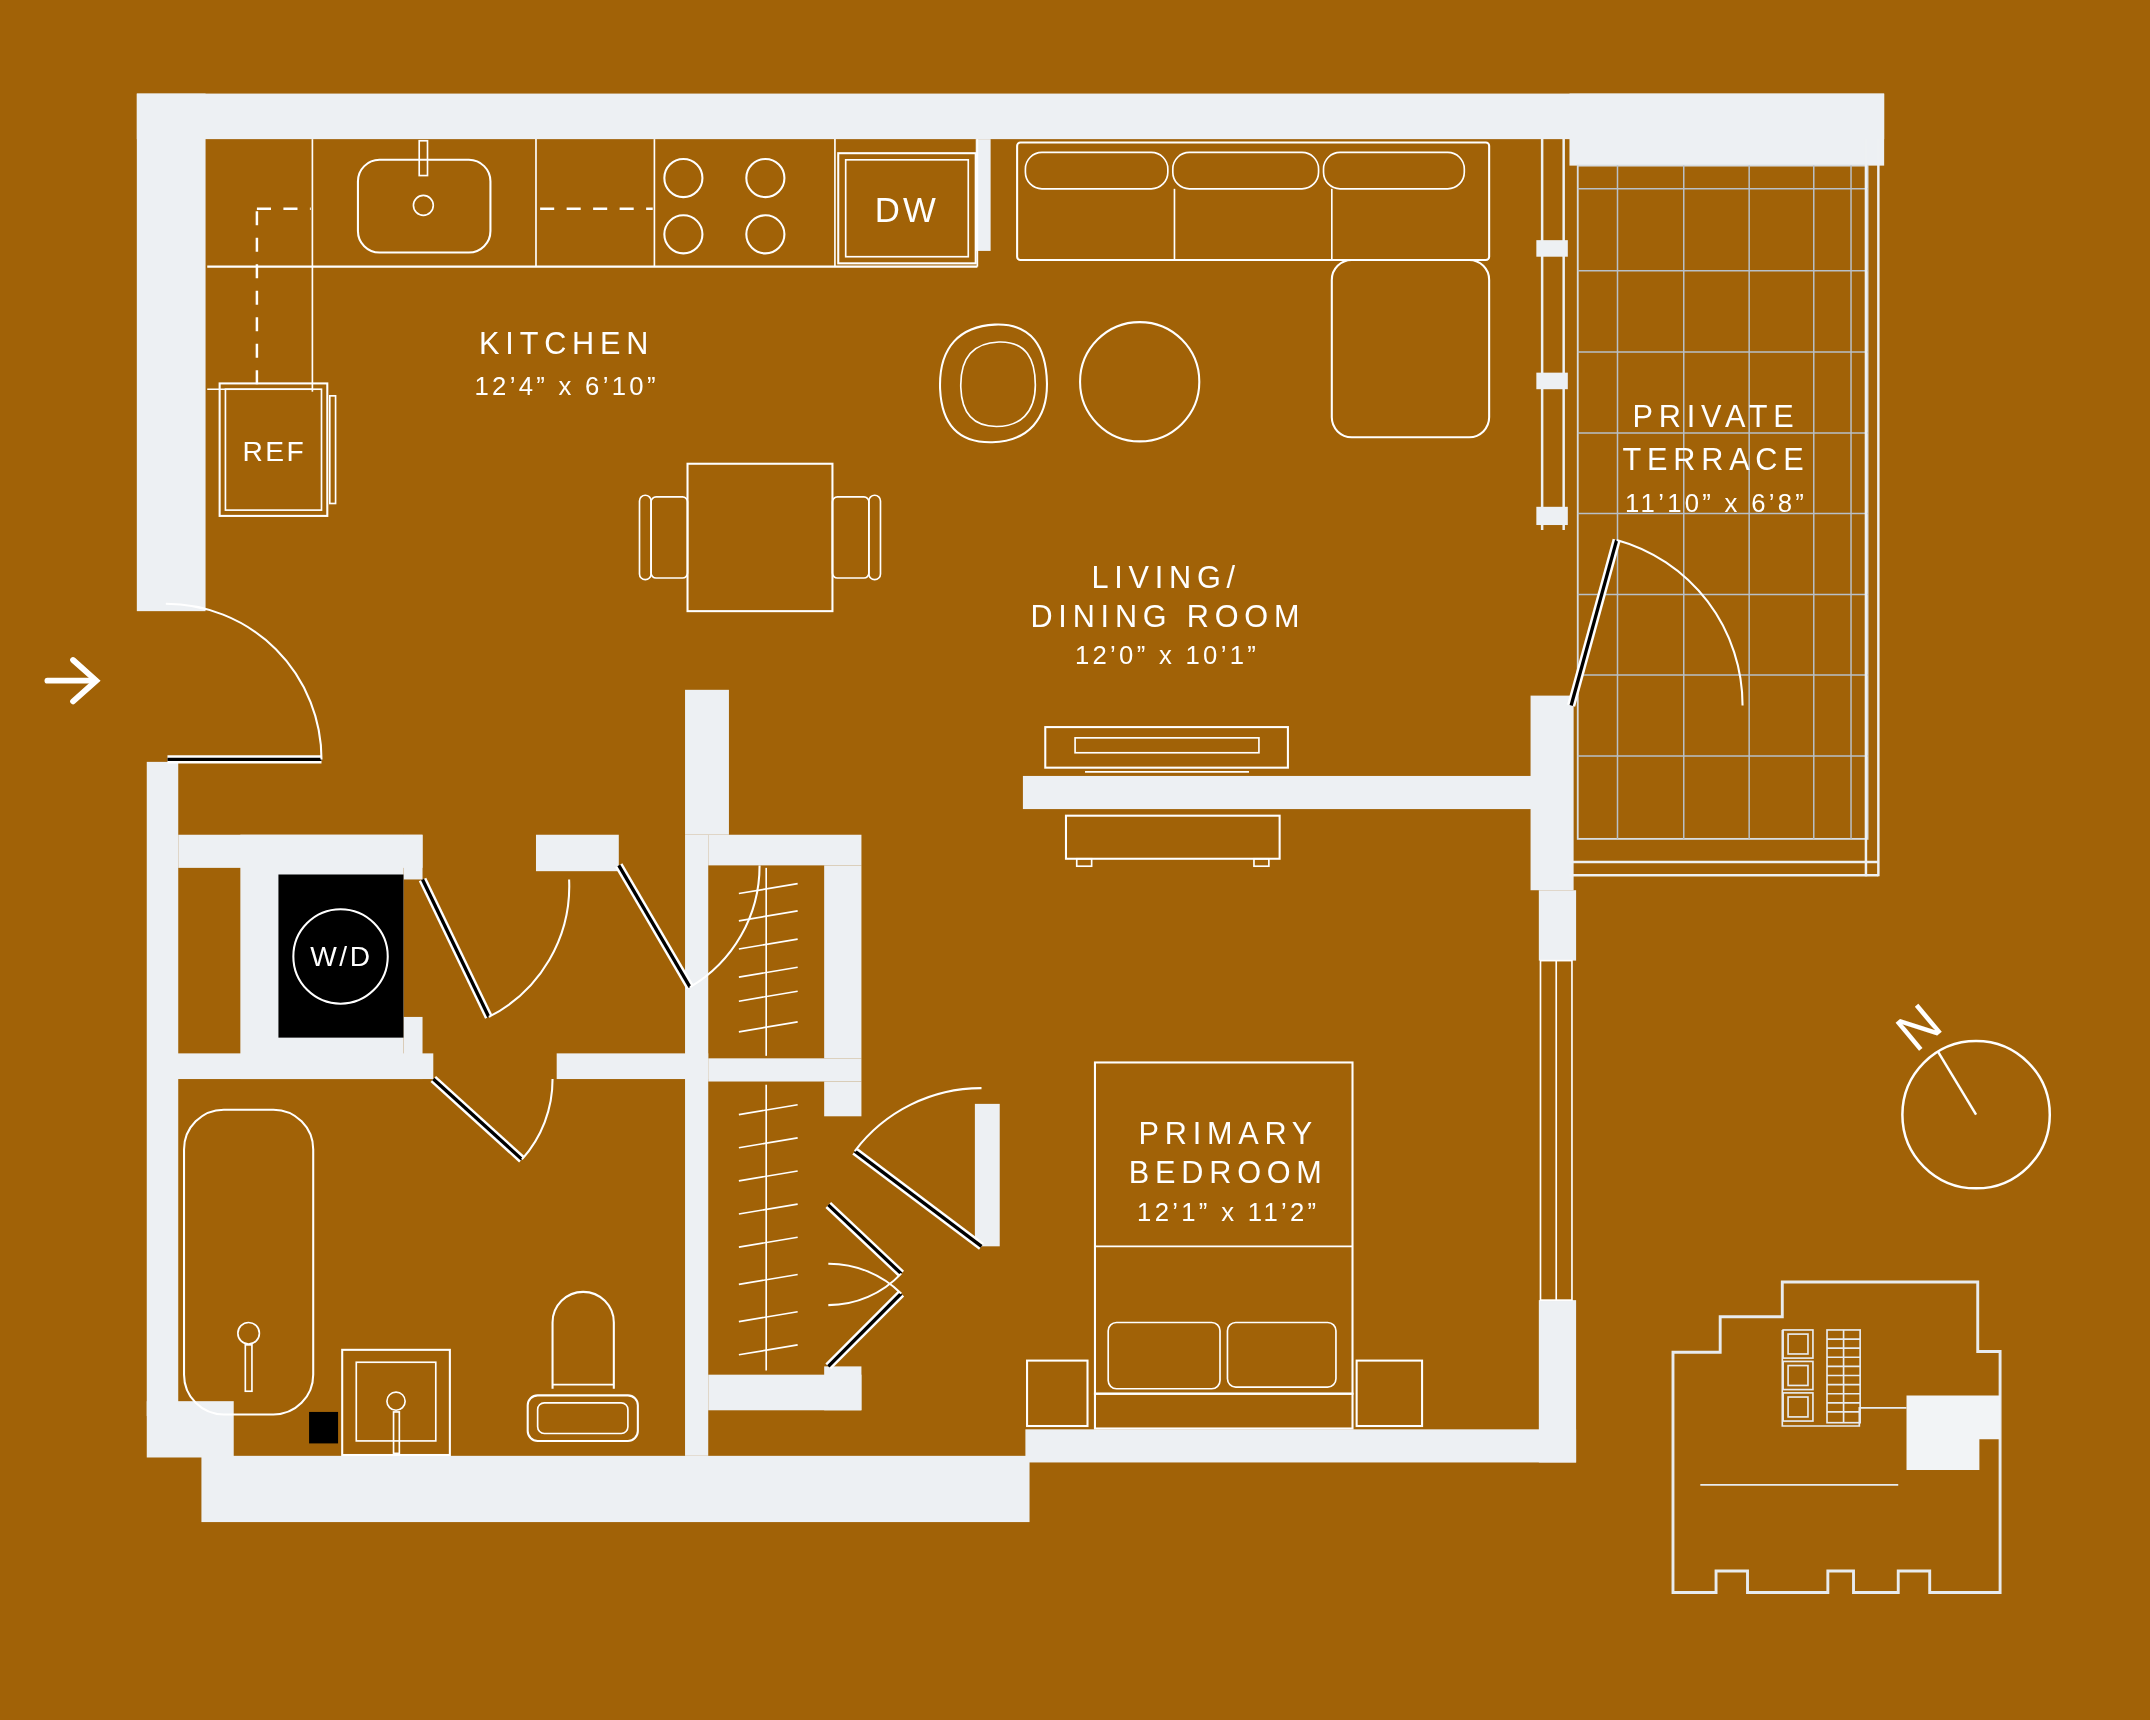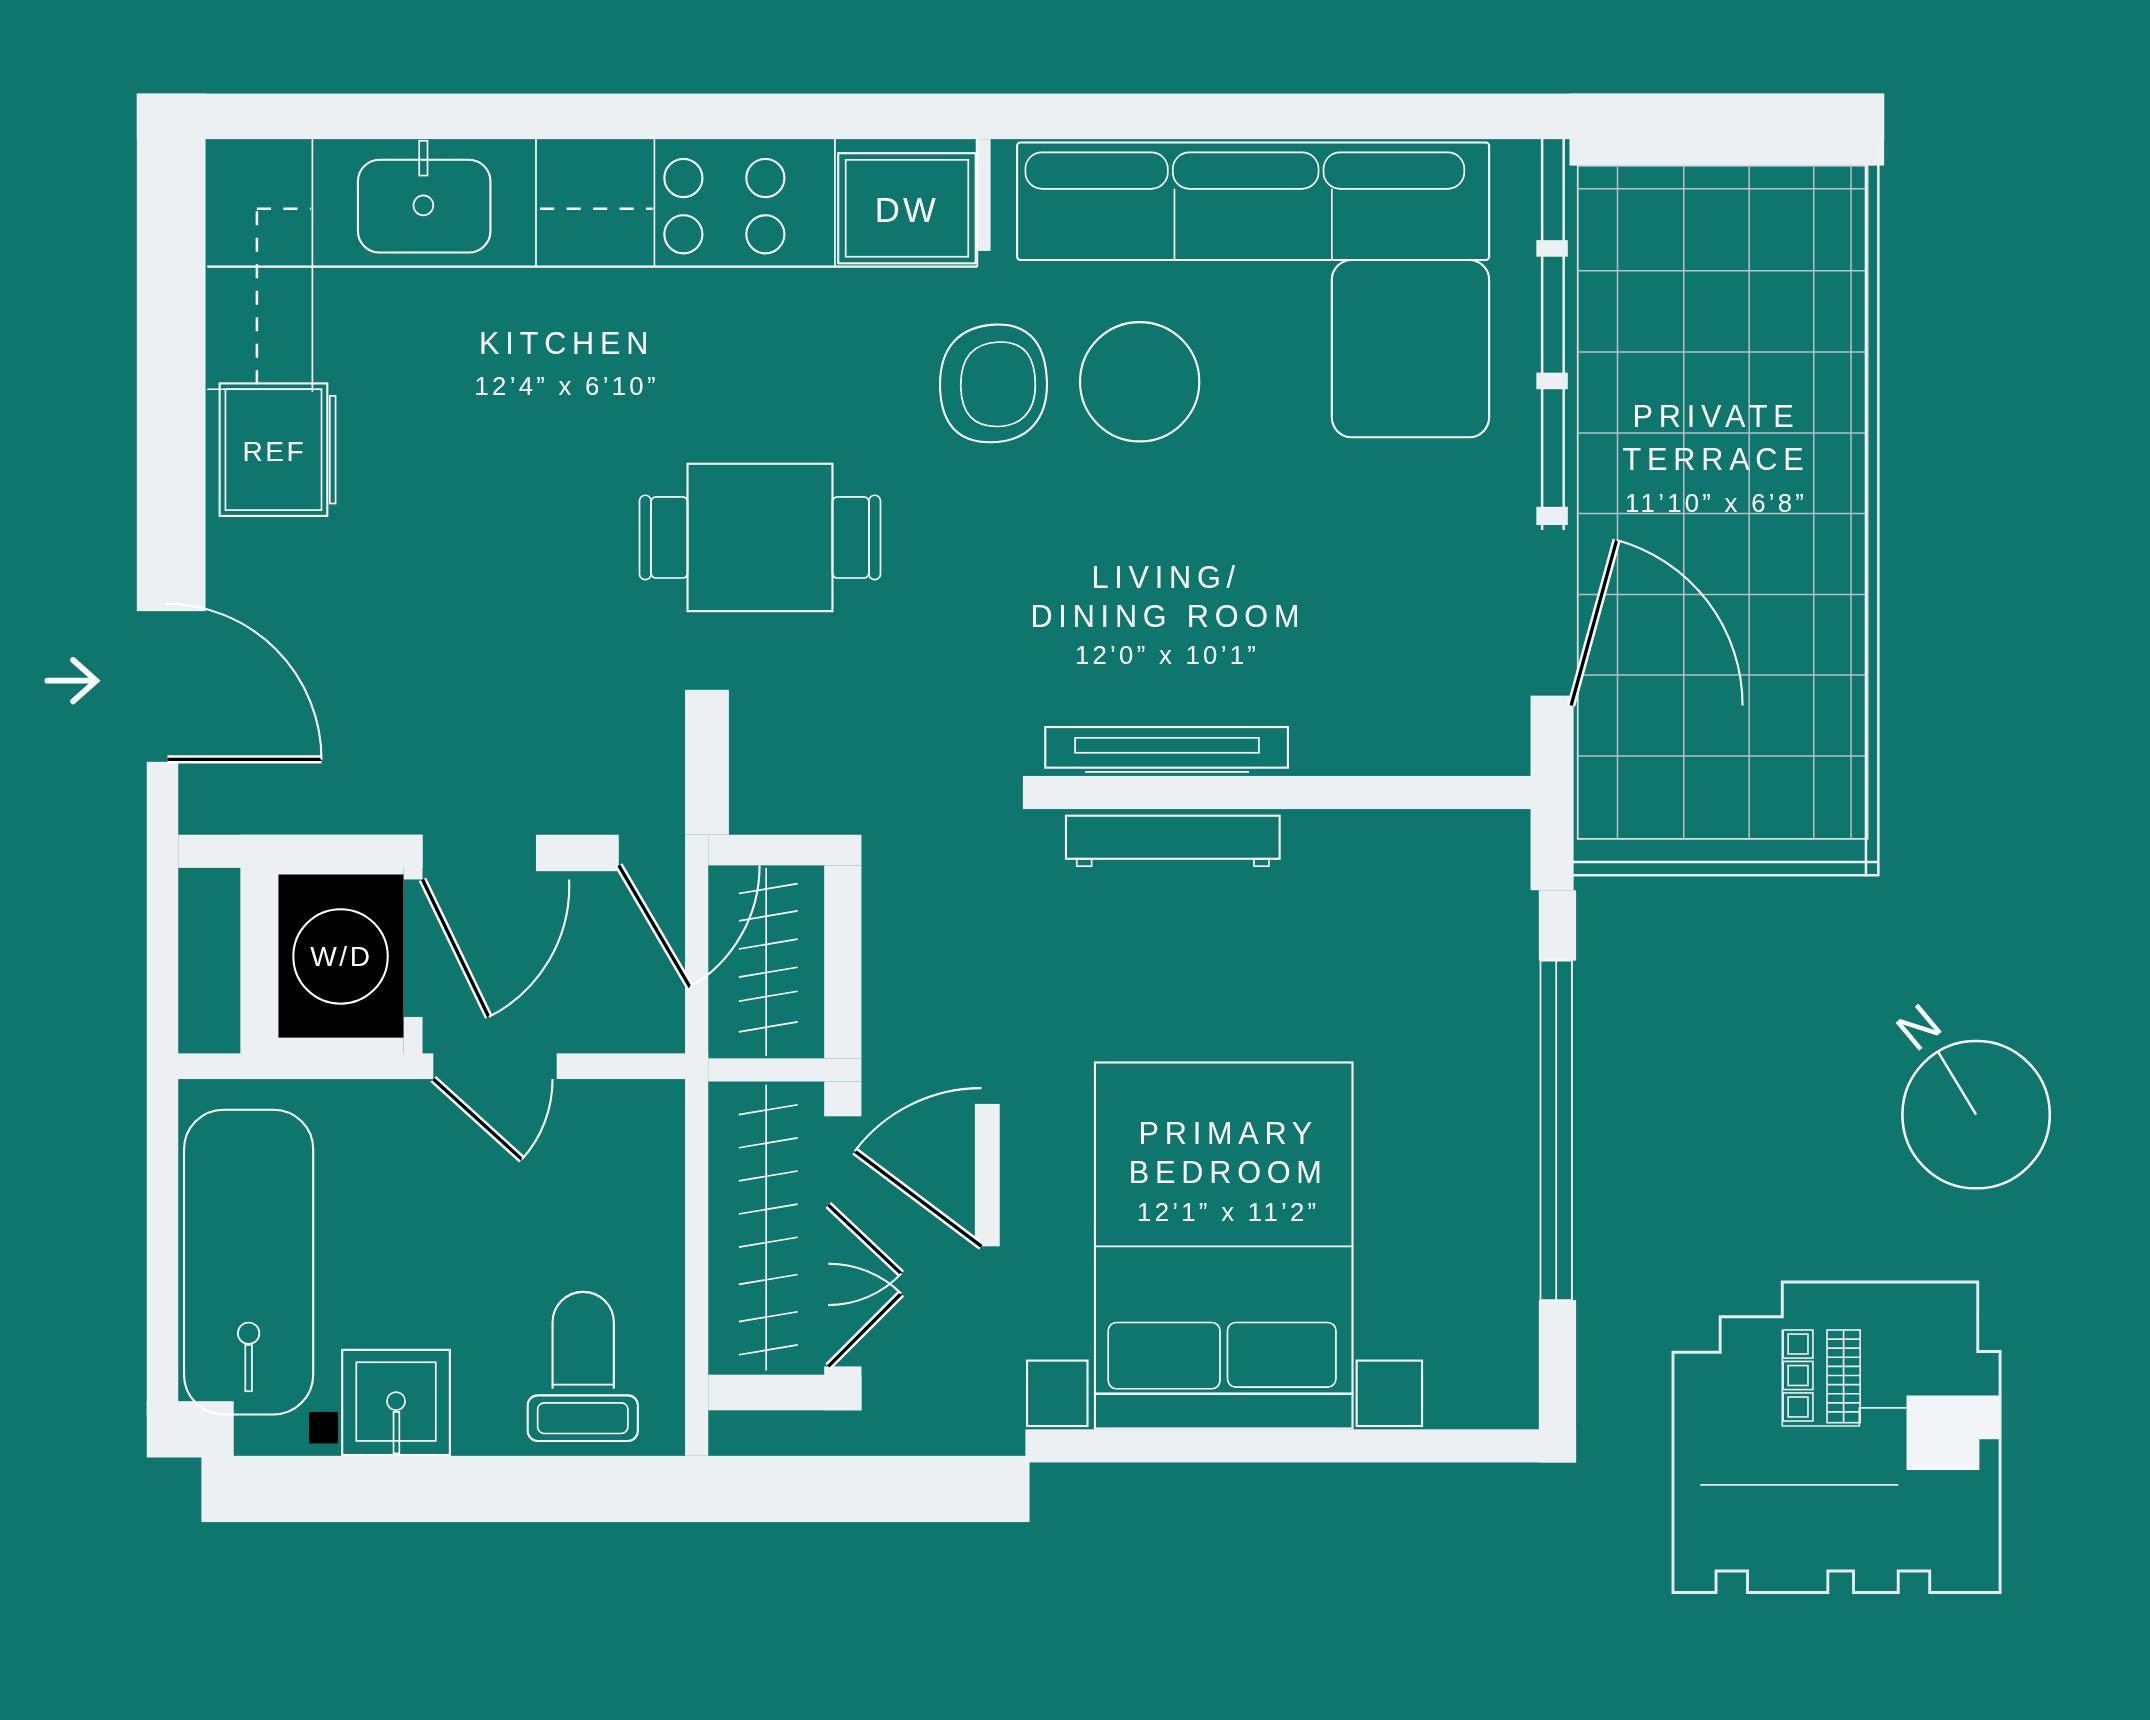--- a/index.html
+++ b/index.html
@@ -1,16 +1,16 @@
 <!DOCTYPE html>
 <html style="font-size:13.3px"><head>
 <meta charset="utf-8">
 <style>
   html,body{margin:0;padding:0;background:#000;width:2151px;height:1720px;overflow:hidden;}
-  .stage{position:relative;width:2151px;height:1720px;background:#0f766e;}
+  .stage{position:relative;width:2151px;height:1720px;background:#a16207;}
   svg{position:absolute;left:0;top:0;}
   .lbl{font-family:"Liberation Sans","DejaVu Sans",sans-serif;fill:#ffffff;}
   .room-name{font-size:37px;letter-spacing:7px;}
   .room-dims{font-size:31px;letter-spacing:4px;}
   .appl{font-size:34px;letter-spacing:3px;}
   .appl-dw{font-size:42px;letter-spacing:4px;}
   .north-n{font-size:64px;letter-spacing:0px;}
   text{text-anchor:middle;}
   .wall{fill:#edf0f3;stroke:none;}
   .fix{fill:none;stroke:#ffffff;stroke-width:2.5;}

